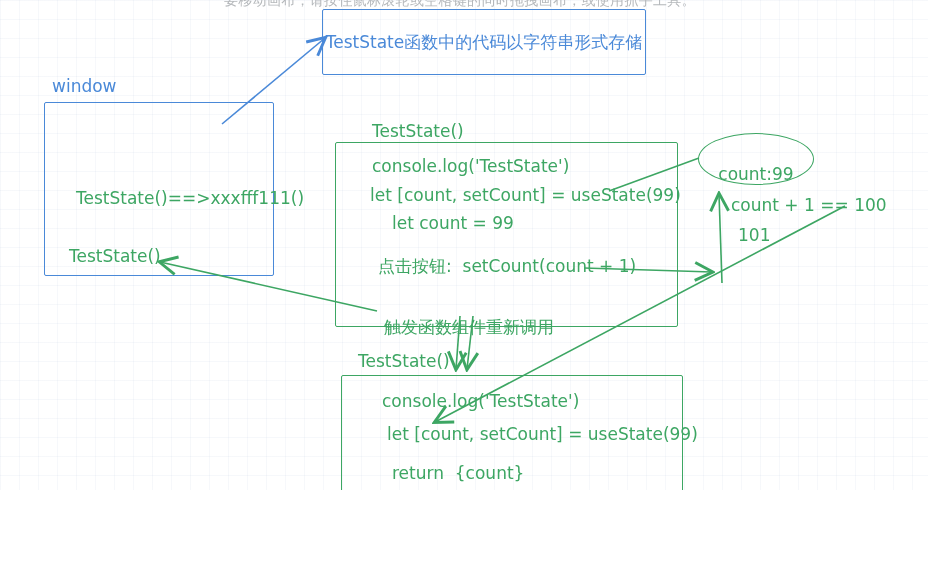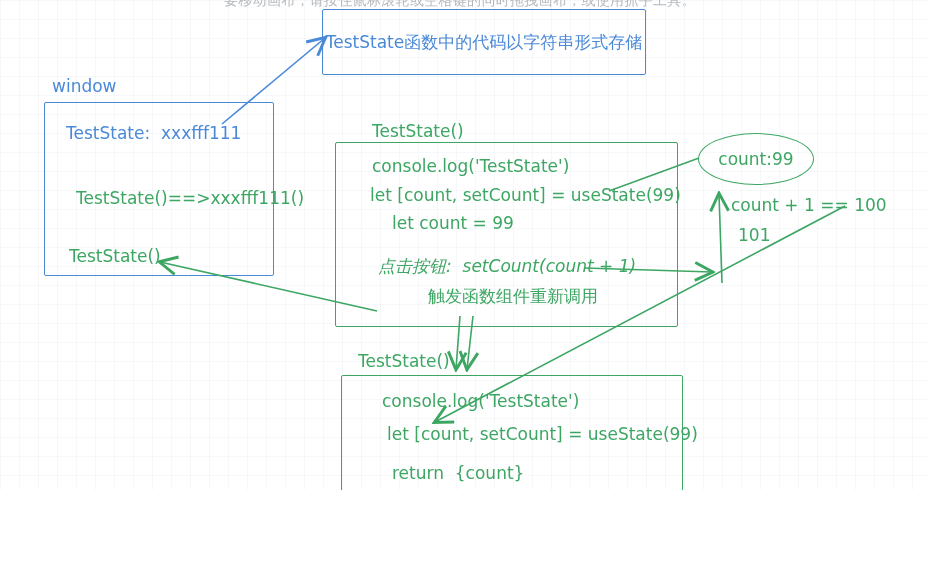--- a/index.html
+++ b/index.html
@@ -51,35 +51,34 @@
 <div id="canvas">
 
   <div class="txt hint" style="left:224px;top:-8px;">要移动画布，请按住鼠标滚轮或空格键的同时拖拽画布，或使用抓手工具。</div>
 
   <div class="box blue-box note-box" style="left:322px;top:9px;width:322px;height:64px;">
     <span class="txt-inline blue fs15" style="white-space:pre;">TestState函数中的代码以字符串形式存储</span>
   </div>
 
   <div class="txt blue fs14" style="left:52px;top:76px;">window</div>
   <div class="box blue-box" style="left:44px;top:102px;width:228px;height:172px;">
-    <div class="txt blue fs14" style="left:21px;top:20px;">TestState:  xxxfff111</div>
     <div class="txt green fs14" style="left:31px;top:72px;margin-top:13px;">TestState()==&gt;xxxfff111()</div>
     <div class="txt green fs14" style="left:24px;top:143px;">TestState()</div>
   </div>
 
   <div class="txt green fs14" style="left:372px;top:121px;">TestState()</div>
   <div class="box" style="left:335px;top:142px;width:341px;height:183px;">
     <div class="txt green fs14" style="left:36px;top:13px;">console.log('TestState')</div>
     <div class="txt green fs14" style="left:34px;top:42px;">let [count, setCount] = useState(99)</div>
     <div class="txt green fs14" style="left:56px;top:70px;">let count = 99</div>
-    <div class="txt green fs14" style="left:42px;top:113px;font-style:italic;">点击按钮:  setCount(count + 1)</div>
-    <div class="txt green fs14" style="left:48px;top:143px;margin-left:44px;">触发函数组件重新调用</div>
+    <div class="txt green fs14" style="left:42px;top:113px;">点击按钮:  setCount(count + 1)</div>
+    <div class="txt green fs14" style="left:48px;top:174px;">触发函数组件重新调用</div>
   </div>
 
-  <div class="ellipse" style="left:698px;top:133px;width:114px;height:50px;">
+  <div class="ellipse" style="left:698px;top:133px;width:114px;height:50px;align-items:flex-end;">
     <span class="green fs15" style="white-space:pre;">count:99</span>
   </div>
 
   <div class="txt green fs15" style="left:731px;top:195px;">count + 1 == 100</div>
   <div class="txt green fs15" style="left:738px;top:225px;">101</div>
 
   <div class="txt green fs14" style="left:358px;top:351px;">TestState()</div>
   <div class="box" style="left:341px;top:375px;width:340px;height:205px;">
     <div class="txt green fs14" style="left:40px;top:15px;">console.log('TestState')</div>
     <div class="txt green fs14" style="left:45px;top:48px;">let [count, setCount] = useState(99)</div>

